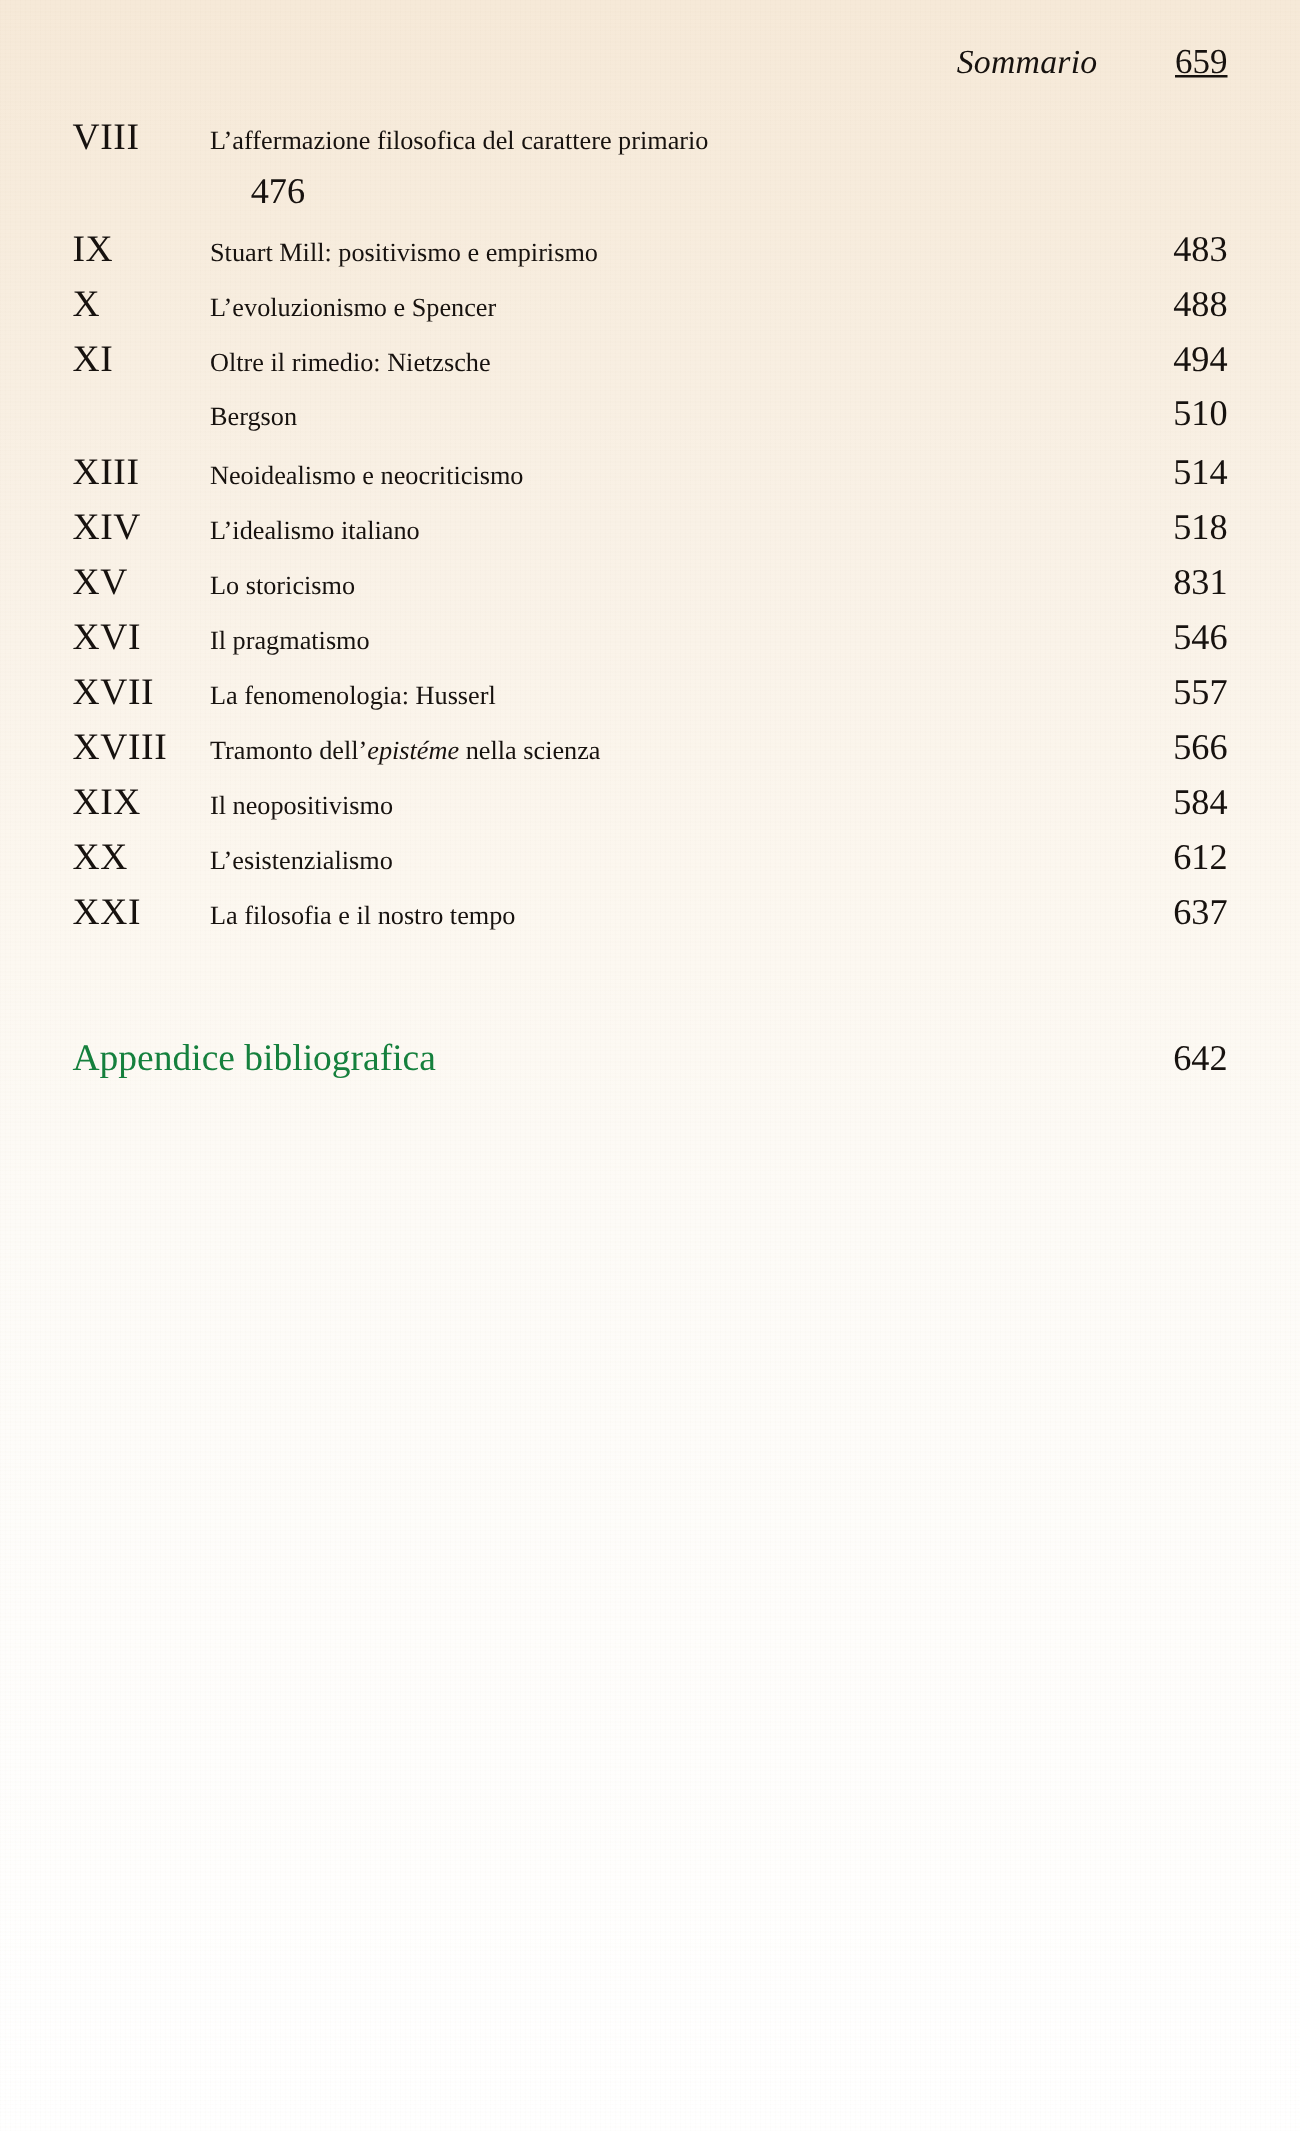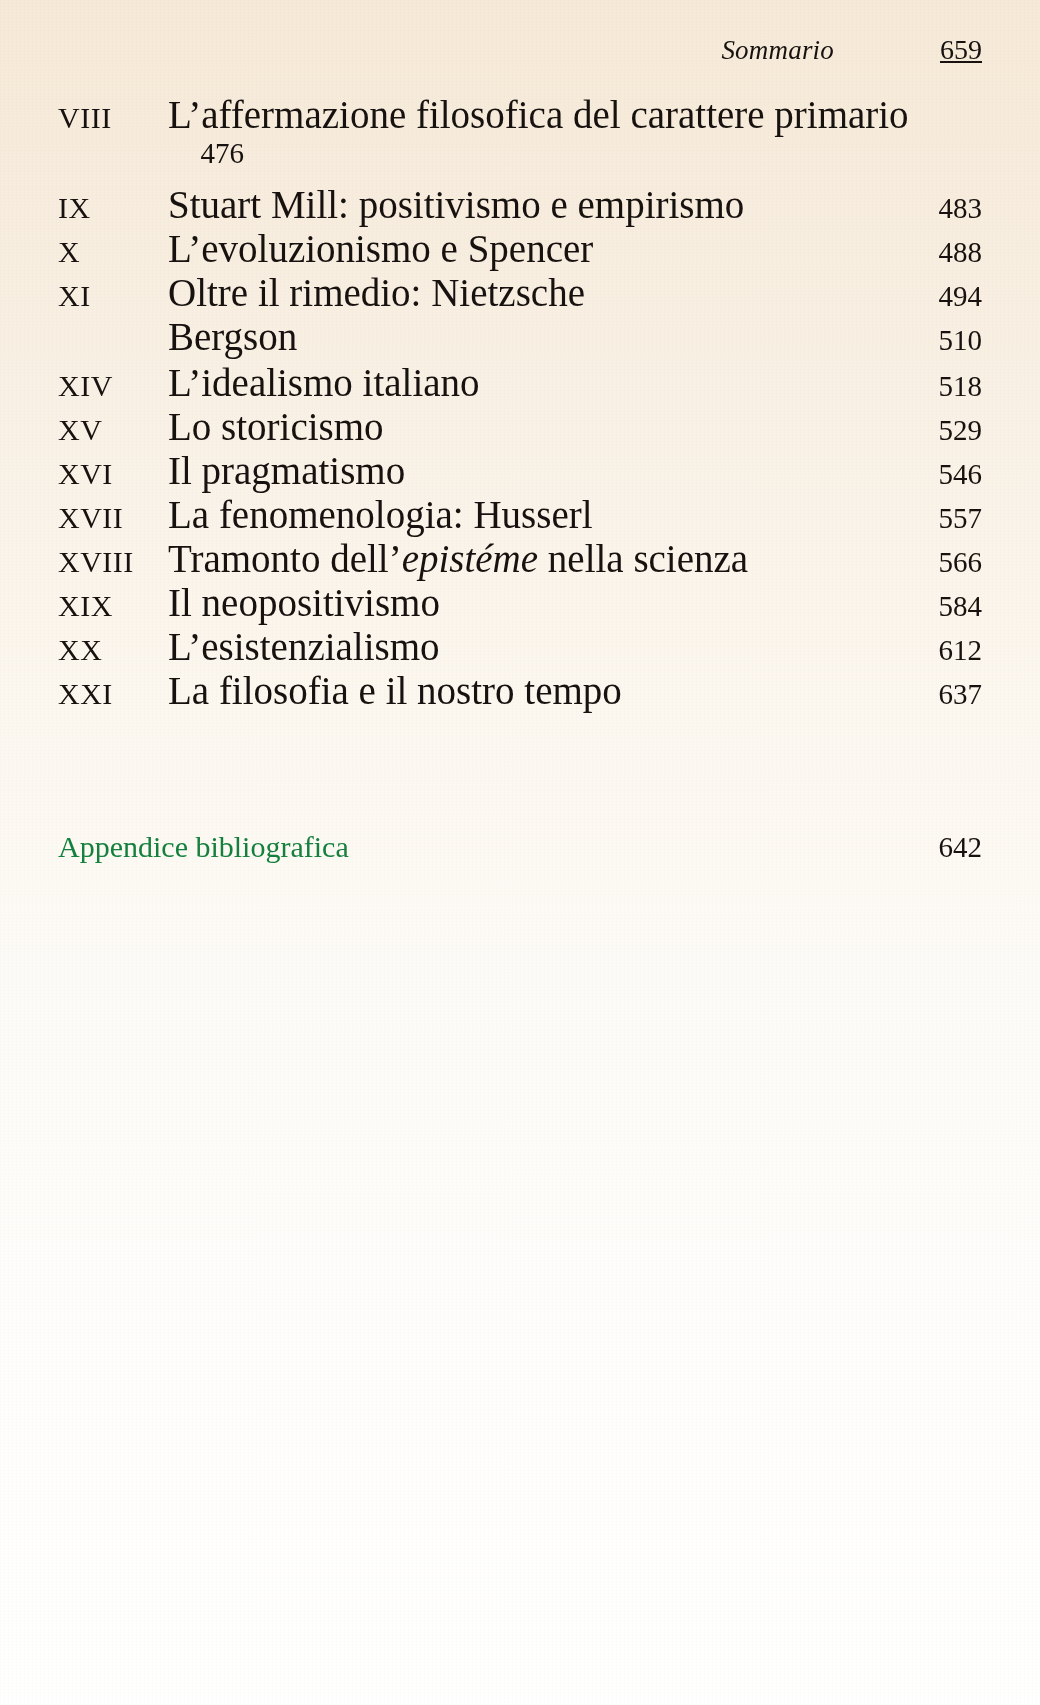--- a/index.html
+++ b/index.html
@@ -53,21 +53,20 @@
 
   
   .running-head {
     position: absolute;
     top: 34px;
     left: 60px;
     right: 58px;
     display: flex;
     justify-content: flex-end;
     align-items: baseline;
-    gap: 44px;
   }
   .running-head-title {
     font-style: italic;
     font-size: 27px;
     letter-spacing: 0.2px;
     color: #17120f;
   }
   .running-head-page {
     font-size: 28px;
     margin-left: 42px;
@@ -95,21 +94,21 @@
   }
   .toc-num {
     flex: 0 0 110px;
     font-size: 30px;
     letter-spacing: 0.5px;
     white-space: nowrap;
     color: #17120f;
   }
   .toc-title {
     flex: 1 1 auto;
-    font-size: 39px;
+    font-size: 21px;
     white-space: nowrap;
     color: #17120f;
   }
   .toc-title em {
     font-style: italic;
   }
   .toc-page {
     flex: 0 0 76px;
     text-align: right;
     font-size: 29px;
@@ -184,31 +183,36 @@
       <span class="toc-title">Oltre il rimedio: Nietzsche</span>
       <span class="toc-page">494</span>
     </div>
 
     <div class="toc-row cont">
       <span class="toc-num"></span>
       <span class="toc-title">Bergson</span>
       <span class="toc-page">510</span>
     </div>
 
+    <div class="toc-row">
+      <span class="toc-num">XIII</span>
+      <span class="toc-title">Neoidealismo e neocriticismo</span>
+      <span class="toc-page">514</span>
+    </div>
 
     <div class="toc-row">
       <span class="toc-num">XIV</span>
       <span class="toc-title">L’idealismo italiano</span>
       <span class="toc-page">518</span>
     </div>
 
     <div class="toc-row">
       <span class="toc-num">XV</span>
       <span class="toc-title">Lo storicismo</span>
-      <span class="toc-page">529</span>
+      <span class="toc-page">831</span>
     </div>
 
     <div class="toc-row">
       <span class="toc-num">XVI</span>
       <span class="toc-title">Il pragmatismo</span>
       <span class="toc-page">546</span>
     </div>
 
     <div class="toc-row">
       <span class="toc-num">XVII</span>

